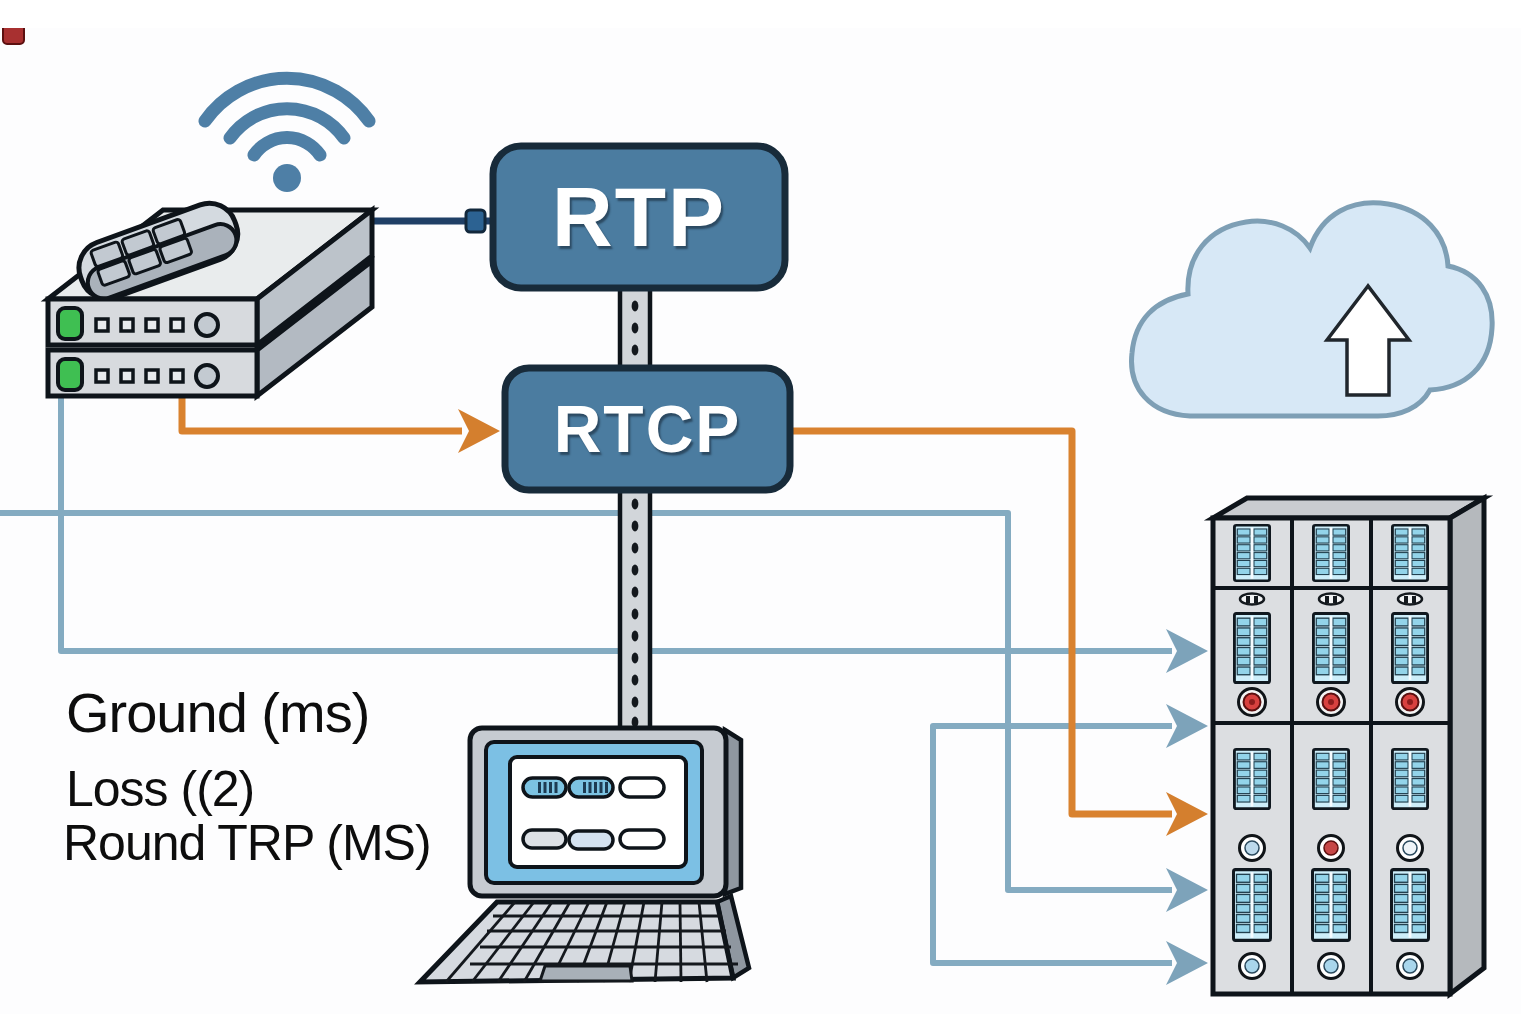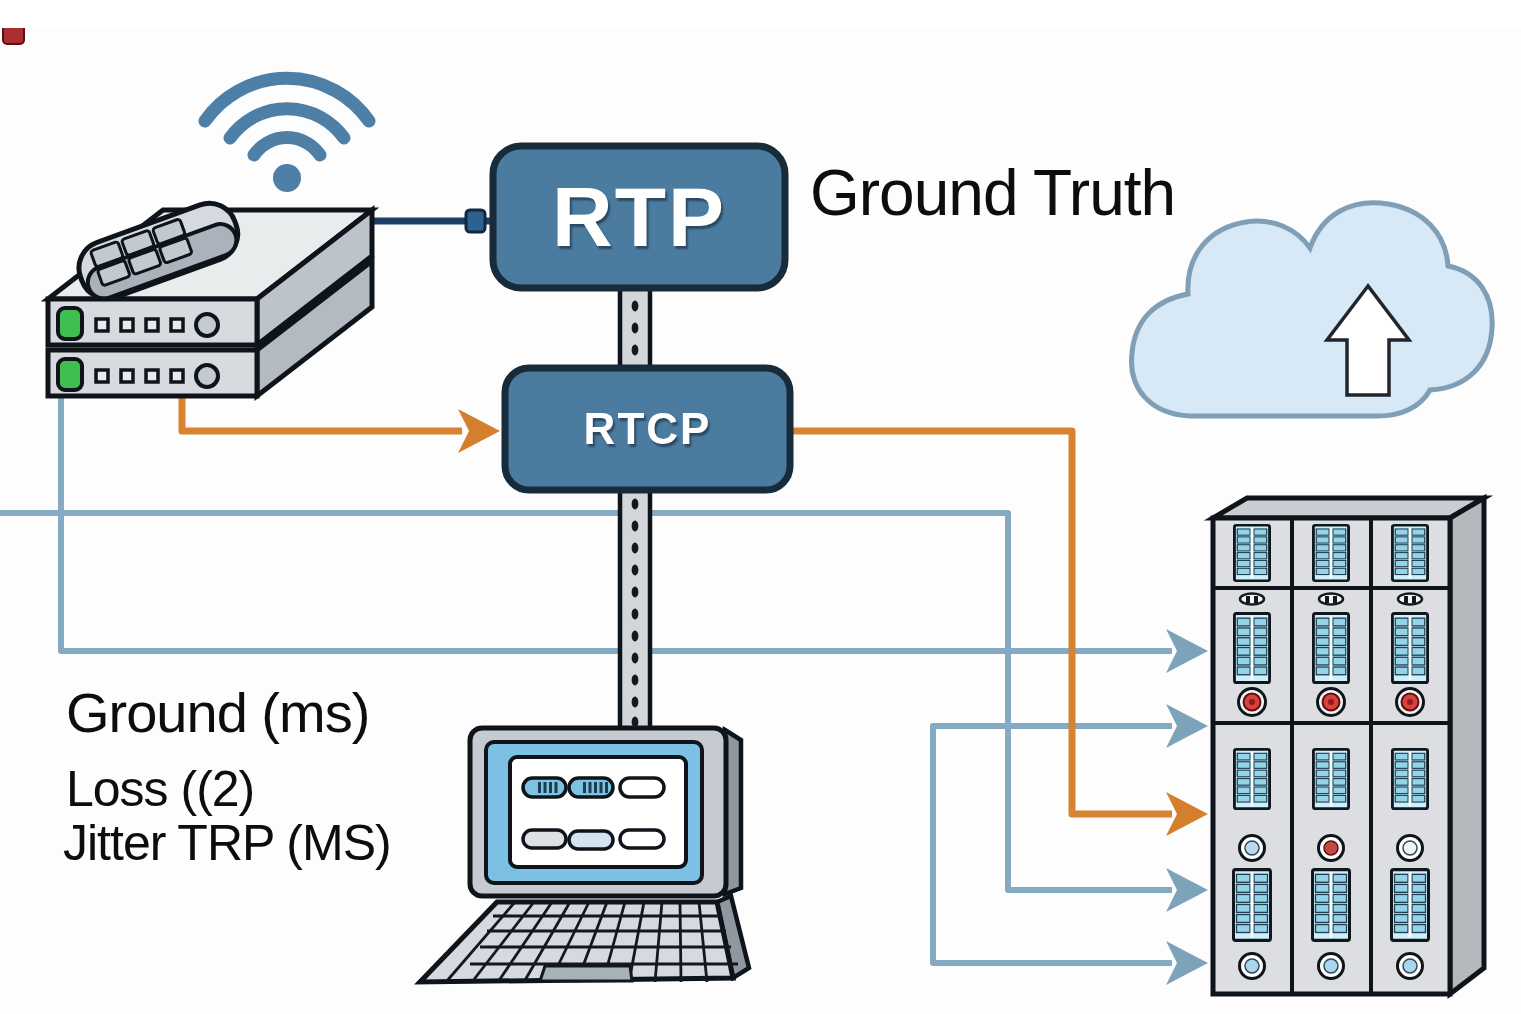--- a/index.html
+++ b/index.html
@@ -8,21 +8,21 @@
   .stage svg{position:absolute;left:0;top:0;}
   .lbl{position:absolute;color:#0d0d0d;white-space:nowrap;}
   .node-label{position:absolute;display:flex;align-items:center;justify-content:center;
       color:#ffffff;font-weight:bold;letter-spacing:2px;
       text-shadow:2px 3px 2px rgba(18,33,48,.55);}
   .gt{left:810px;top:128px;font-size:64px;font-weight:500;letter-spacing:-1px;}
   .m1{left:66px;top:652px;font-size:56px;font-weight:500;letter-spacing:-1px;}
   .m2{left:66px;top:732px;font-size:50px;font-weight:500;letter-spacing:-1px;}
   .m3{left:63px;top:786px;font-size:50px;font-weight:500;letter-spacing:-1px;}
   .rtp-lbl{left:493px;top:118px;width:292px;height:142px;font-size:84px;}
-  .rtcp-lbl{left:505px;top:340px;width:285px;height:122px;font-size:44px;}
+  .rtcp-lbl{left:505px;top:340px;width:285px;height:122px;font-size:66px;}
 </style>
 </head>
 <body>
 
 <div class="stage">
 
 <svg width="1521" height="1014" viewBox="0 0 1521 1014">
   <defs>
     <symbol id="vent" viewBox="0 0 40 70" preserveAspectRatio="none">
       <rect x="1.5" y="1.5" width="37" height="67" rx="2" fill="#cdeefa" stroke="#10181f" stroke-width="3"></rect>
@@ -271,18 +271,17 @@
       <circle cx="1410" cy="938" r="12.5" fill="#ffffff" stroke="#101418" stroke-width="3"></circle>
       <circle cx="1410" cy="938" r="7" fill="#a9d6ec" stroke="#2b4a5e" stroke-width="1.5"></circle>
     </g>
   </g>
 
   <rect x="3" y="-6" width="21" height="22" rx="4" fill="#a83030" stroke="#5c1010" stroke-width="2"></rect>
 </svg>
 
 <div class="node-label rtp-lbl">RTP</div>
 <div class="node-label rtcp-lbl">RTCP</div>
-<div class="lbl gt">Ground Truth</div>
 <div class="lbl m1">Ground (ms)</div>
 <div class="lbl m2">Loss ((2)</div>
-<div class="lbl m3">Jitter TRP (MS)</div>
+<div class="lbl m3">Round TRP (MS)</div>
 
 </div>
 
 </body></html>

